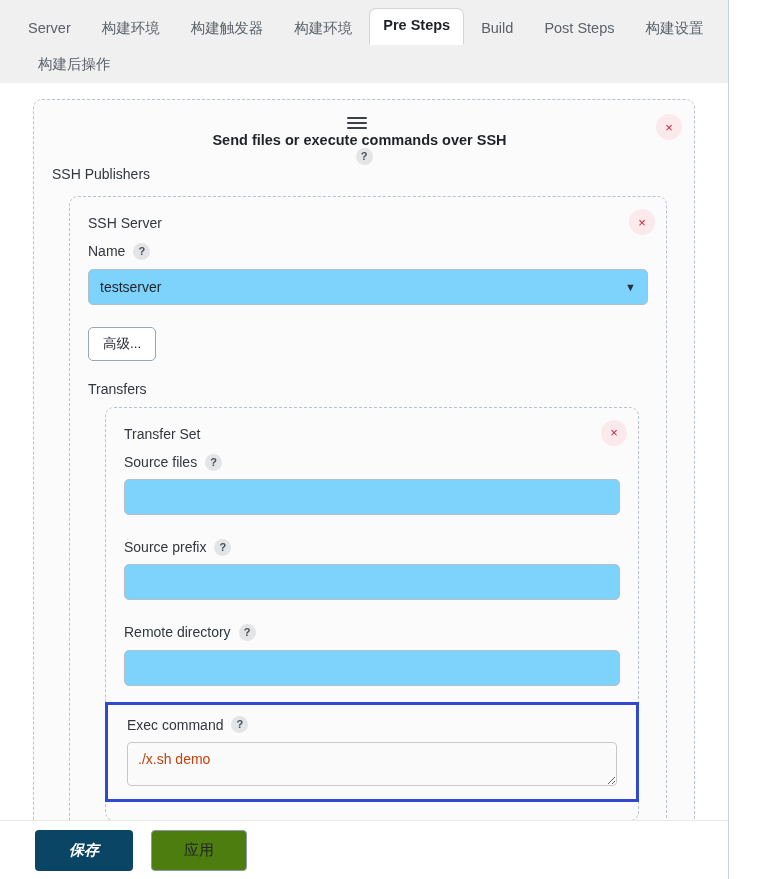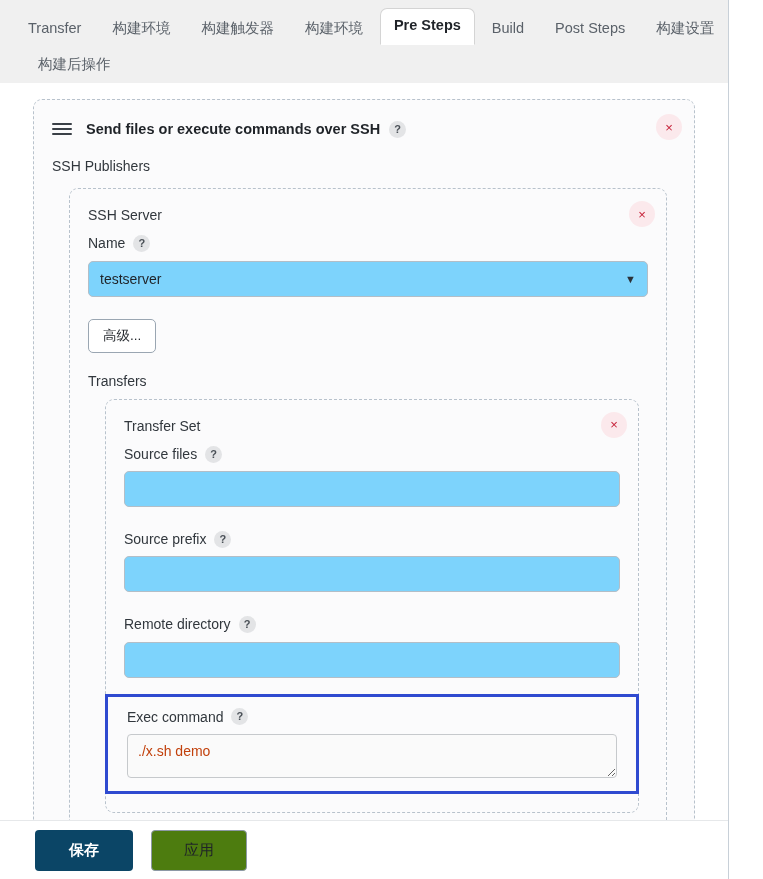--- a/index.html
+++ b/index.html
@@ -105,21 +105,22 @@
     border: 1px dashed #b8c2cc;
     border-radius: 9px;
     background: #fbfbfc;
     padding: 14px 18px 20px 18px;
   }
 
   .builder-head {
     display: flex;
     align-items: center;
     height: 30px;
-    margin-bottom: 14px;
+    margin-bottom: 22px;
+    flex-direction: column;
   }
   .hamburger {
     width: 20px;
     margin-right: 14px;
     cursor: grab;
     display: inline-block;
   }
   .hamburger span {
     display: block;
     height: 1.6px;
@@ -290,40 +291,41 @@
   .btn-save {
     background: #0b4566;
     color: #ffffff;
     font-size: 15px;
     font-weight: bold;
     border: none;
     border-radius: 4px;
     padding: 11px 34px;
     cursor: pointer;
     font-family: "Liberation Sans", "DejaVu Sans", sans-serif;
+    font-style: italic;
   }
   .btn-apply {
     background: #4d7c0f;
     color: #1f2328;
     font-size: 15px;
     border: 1px solid #8d99a6;
     border-radius: 4px;
     padding: 10px 32px;
     cursor: pointer;
     font-family: "Liberation Sans", "DejaVu Sans", sans-serif;
   }
 </style>
 </head>
 <body>
 
 <div class="page">
 
   <div class="tabbar">
     <div class="tab-row">
-      <div class="tab">Transfer</div>
+      <div class="tab">Server</div>
       <div class="tab">构建环境</div>
       <div class="tab">构建触发器</div>
       <div class="tab">构建环境</div>
       <div class="tab active">Pre Steps</div>
       <div class="tab">Build</div>
       <div class="tab">Post Steps</div>
       <div class="tab">构建设置</div>
     </div>
     <div class="tab-row second">
       <div class="tab">构建后操作</div>

